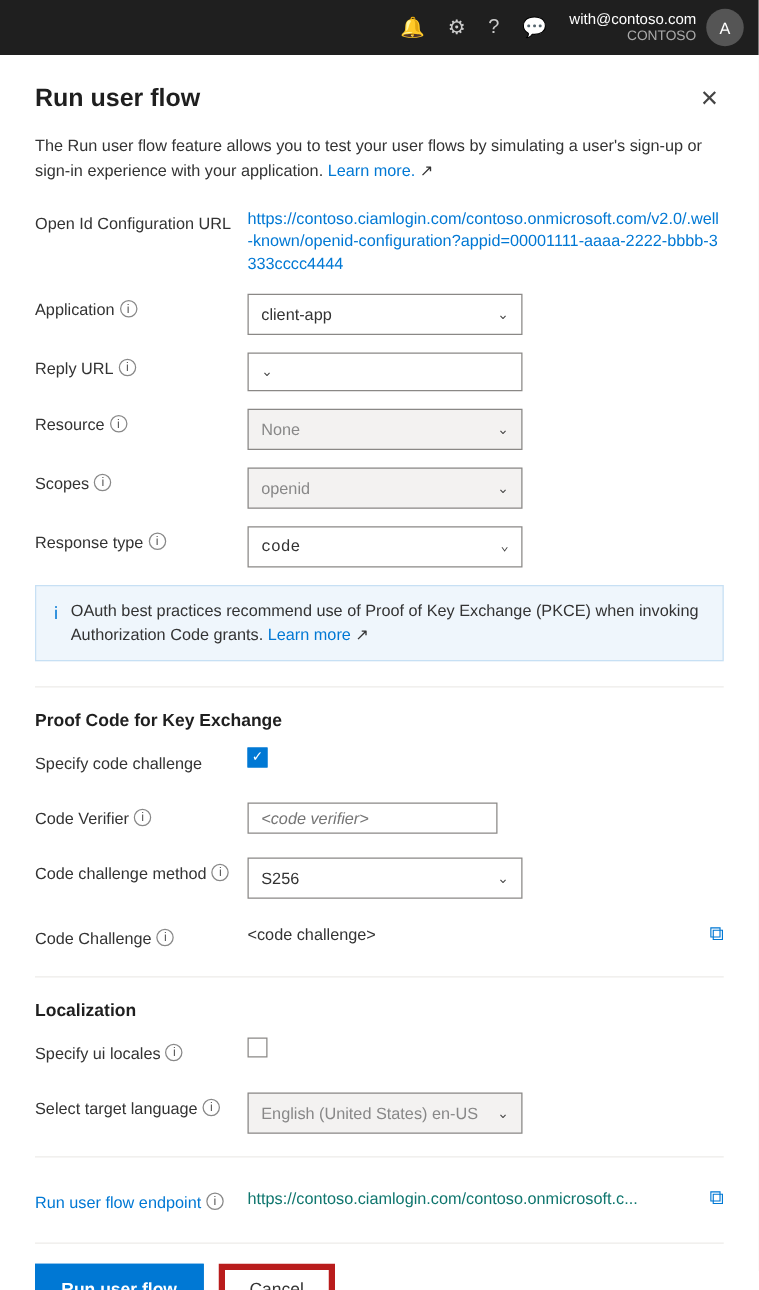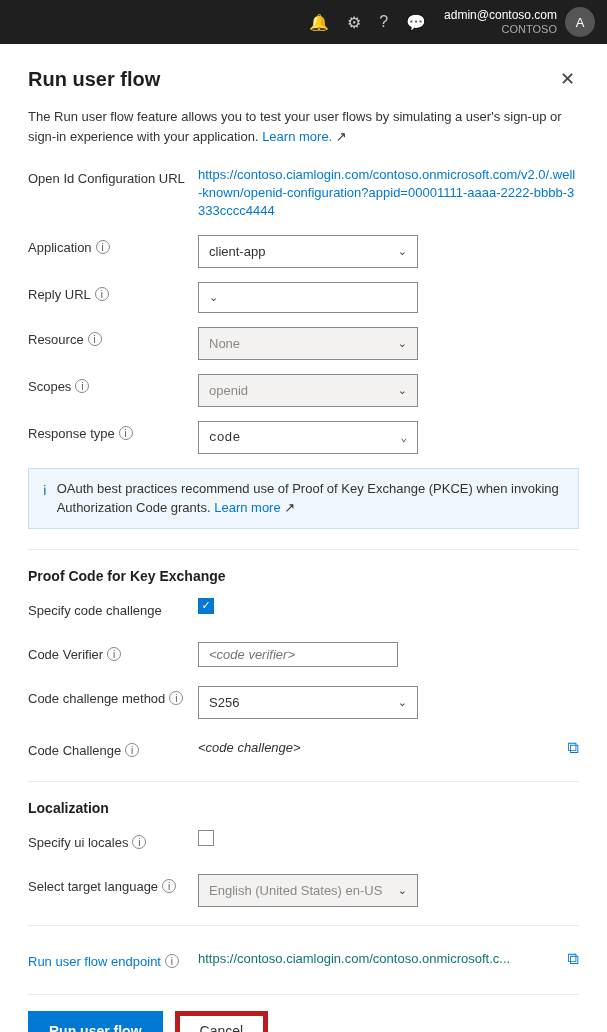--- a/index.html
+++ b/index.html
@@ -199,21 +199,20 @@
       padding: 4px 10px;
       font-size: 13px;
       color: #333;
       background: #fff;
       min-width: 200px;
       font-style: italic;
     }
 
     
     .code-challenge-value {
-      font-style: italic;
       color: #333;
       font-size: 13px;
       flex: 1;
     }
     .copy-icon {
       color: #0078d4;
       cursor: pointer;
       font-size: 16px;
       margin-left: 8px;
     }
@@ -274,21 +273,21 @@
 <body>
 
 <div class="topbar">
   <div class="topbar-spacer"></div>
   <span class="topbar-icon">🔔</span>
   <span class="topbar-icon">⚙</span>
   <span class="topbar-icon">?</span>
   <span class="topbar-icon">💬</span>
   <div class="topbar-user">
     <div class="topbar-user-name">
-      <div>admin@contoso.com</div>
+      <div>with@contoso.com</div>
       <div class="tenant">CONTOSO</div>
     </div>
     <div class="avatar">A</div>
   </div>
 </div>
 
 <div style="display:flex;">
   <div class="left-sidebar"></div>
 
   <div class="panel" style="flex:1;">

